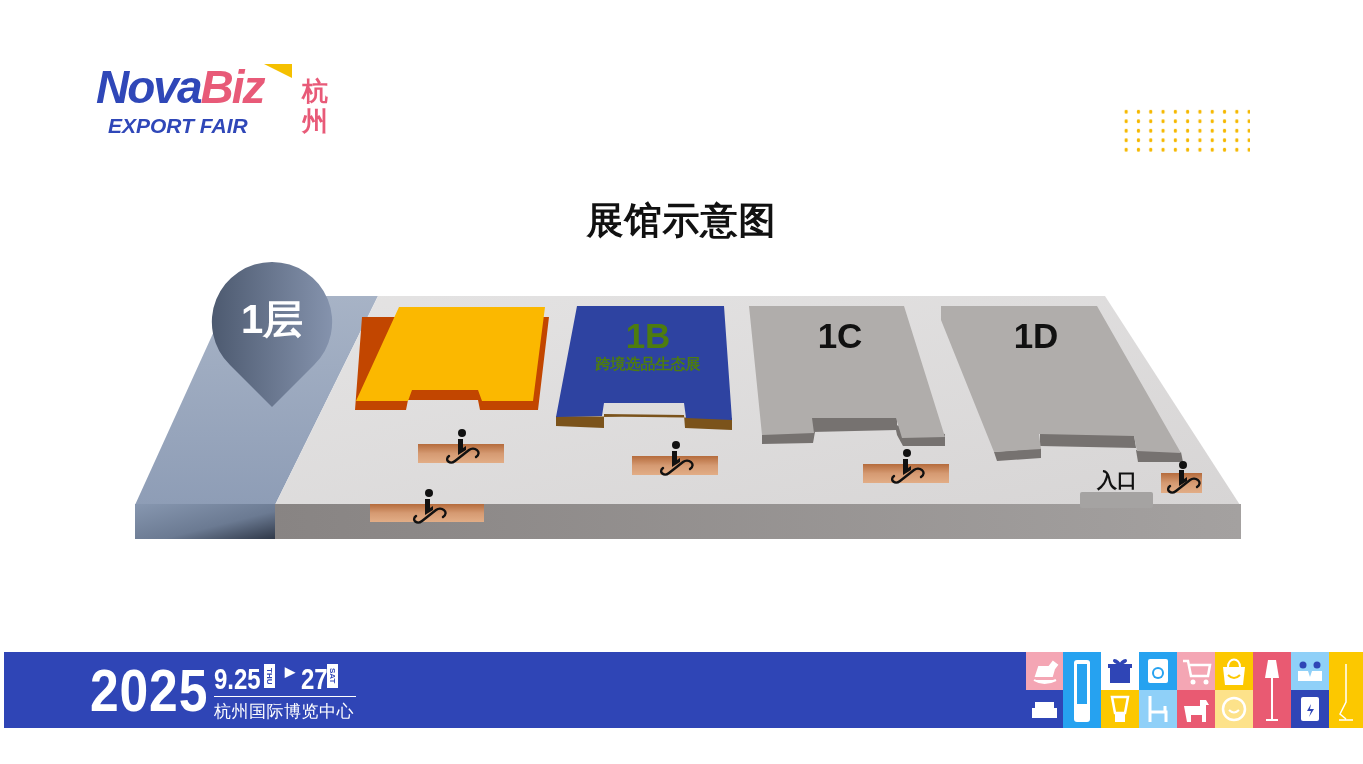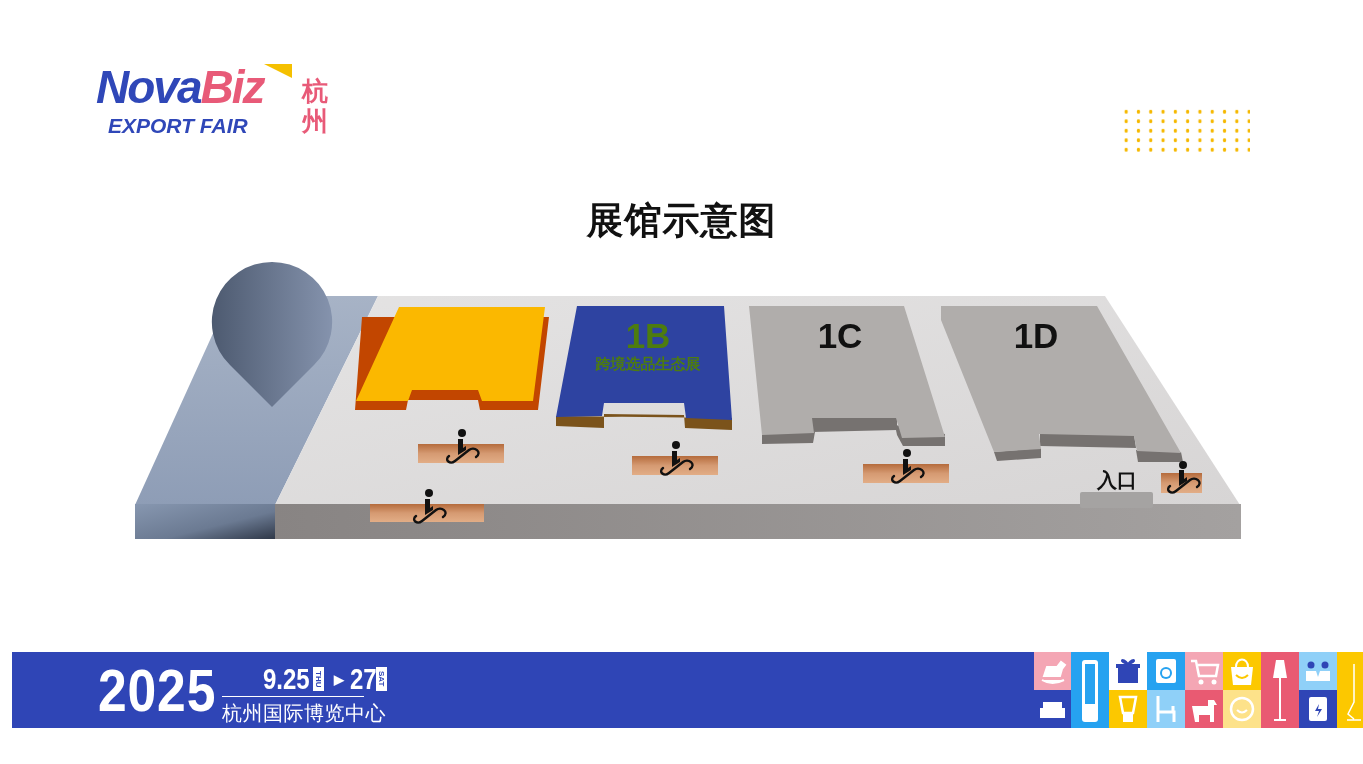--- a/index.html
+++ b/index.html
@@ -24,28 +24,28 @@
 
   
   .plan { position: absolute; left: 0; top: 0; width: 1363px; height: 764px; }
   .hall-label { position: absolute; text-align: center; font-weight: 700; }
   .hall-code { font-family: "Liberation Sans", sans-serif; font-weight: 700; font-size: 35px; line-height: 36px; }
   .hall-name { font-size: 15px; font-weight: 700; line-height: 20px; }
   .pin-label { position: absolute; left: 212px; top: 292px; width: 120px; text-align: center; color: #fff; font-weight: 700; font-size: 40px; font-family: "Liberation Sans", sans-serif; }
   .entry-label { position: absolute; left: 1097px; top: 467px; font-size: 20px; font-weight: 700; color: #111; }
 
   
-  .footer { position: absolute; left: 12px; top: 652px; width: 1251px; height: 76px; background: #2f45b6; }
+  .footer { position: absolute; left: 4px; top: 652px; width: 1251px; height: 76px; background: #2f45b6; }
   .year { position: absolute; left: 86px; top: 4px; font-family: "Liberation Sans", sans-serif; font-weight: 700; font-size: 60px; color: #fff; letter-spacing: 1px; line-height: 70px; transform: scaleX(0.86); transform-origin: left center; }
-  .date-row { position: absolute; left: 210px; top: 12px; height: 30px; display: flex; align-items: center; color: #fff; font-family: "Liberation Sans", sans-serif; font-weight: 700; margin-left: 41px; }
+  .date-row { position: absolute; left: 210px; top: 12px; height: 30px; display: flex; color: #fff; font-family: "Liberation Sans", sans-serif; font-weight: 700; }
   .date-num { font-size: 30px; line-height: 30px; transform: scaleX(0.8); transform-origin: left center; }
   .day-box { background: #fff; color: #2f45b6; font-size: 8px; font-weight: 700; writing-mode: vertical-rl; width: 11px; height: 24px; display: flex; align-items: center; justify-content: center; line-height: 11px; }
   .date-arrow { font-size: 13px; margin: 0 6px 0 10px; }
   .date-underline { position: absolute; left: 210px; top: 44px; width: 142px; height: 1px; background: #fff; }
-  .venue { position: absolute; left: 210px; top: 48px; color: #fff; font-size: 20px; letter-spacing: 0.5px; }
+  .venue { position: absolute; left: 210px; top: 48px; color: #fff; font-size: 17px; letter-spacing: 0.5px; }
 
   .icon-tiles { position: absolute; left: 1022px; top: 0; width: 341px; height: 76px; }
 </style>
 </head>
 <body>
 
 <div class="logo">
   <div class="logo-flag"></div>
   <div class="logo-nova"><span>Nova</span><span class="biz">Biz</span></div>
   <div class="logo-sub">EXPORT FAIR</div>
@@ -154,20 +154,21 @@
       </g>
       <g transform="translate(1161,473)">
         <rect width="41" height="20" fill="url(#escGrad)"></rect>
         <circle cx="22" cy="-8" r="4" fill="#111"></circle>
         <path d="M18,-3 h5 v9 l3,-2 v4 l-8,5 z" fill="#111"></path>
         <path d="M9,13 c-5,4 1,9 6,5 l14,-11 c5,-4 14,2 7,7" fill="none" stroke="#111" stroke-width="2.4" stroke-linecap="round"></path>
       </g>
     </g>
   </svg>
 
+  <div class="pin-label">1层</div>
 
   <div class="hall-label" style="left:578px; top:318px; width:140px; color:#4d7c0f;">
     <div class="hall-code">1B</div>
     <div class="hall-name">跨境选品生态展</div>
   </div>
   <div class="hall-label" style="left:790px; top:318px; width:100px; color:#111;">
     <div class="hall-code">1C</div>
   </div>
   <div class="hall-label" style="left:986px; top:318px; width:100px; color:#111;">
     <div class="hall-code">1D</div>

